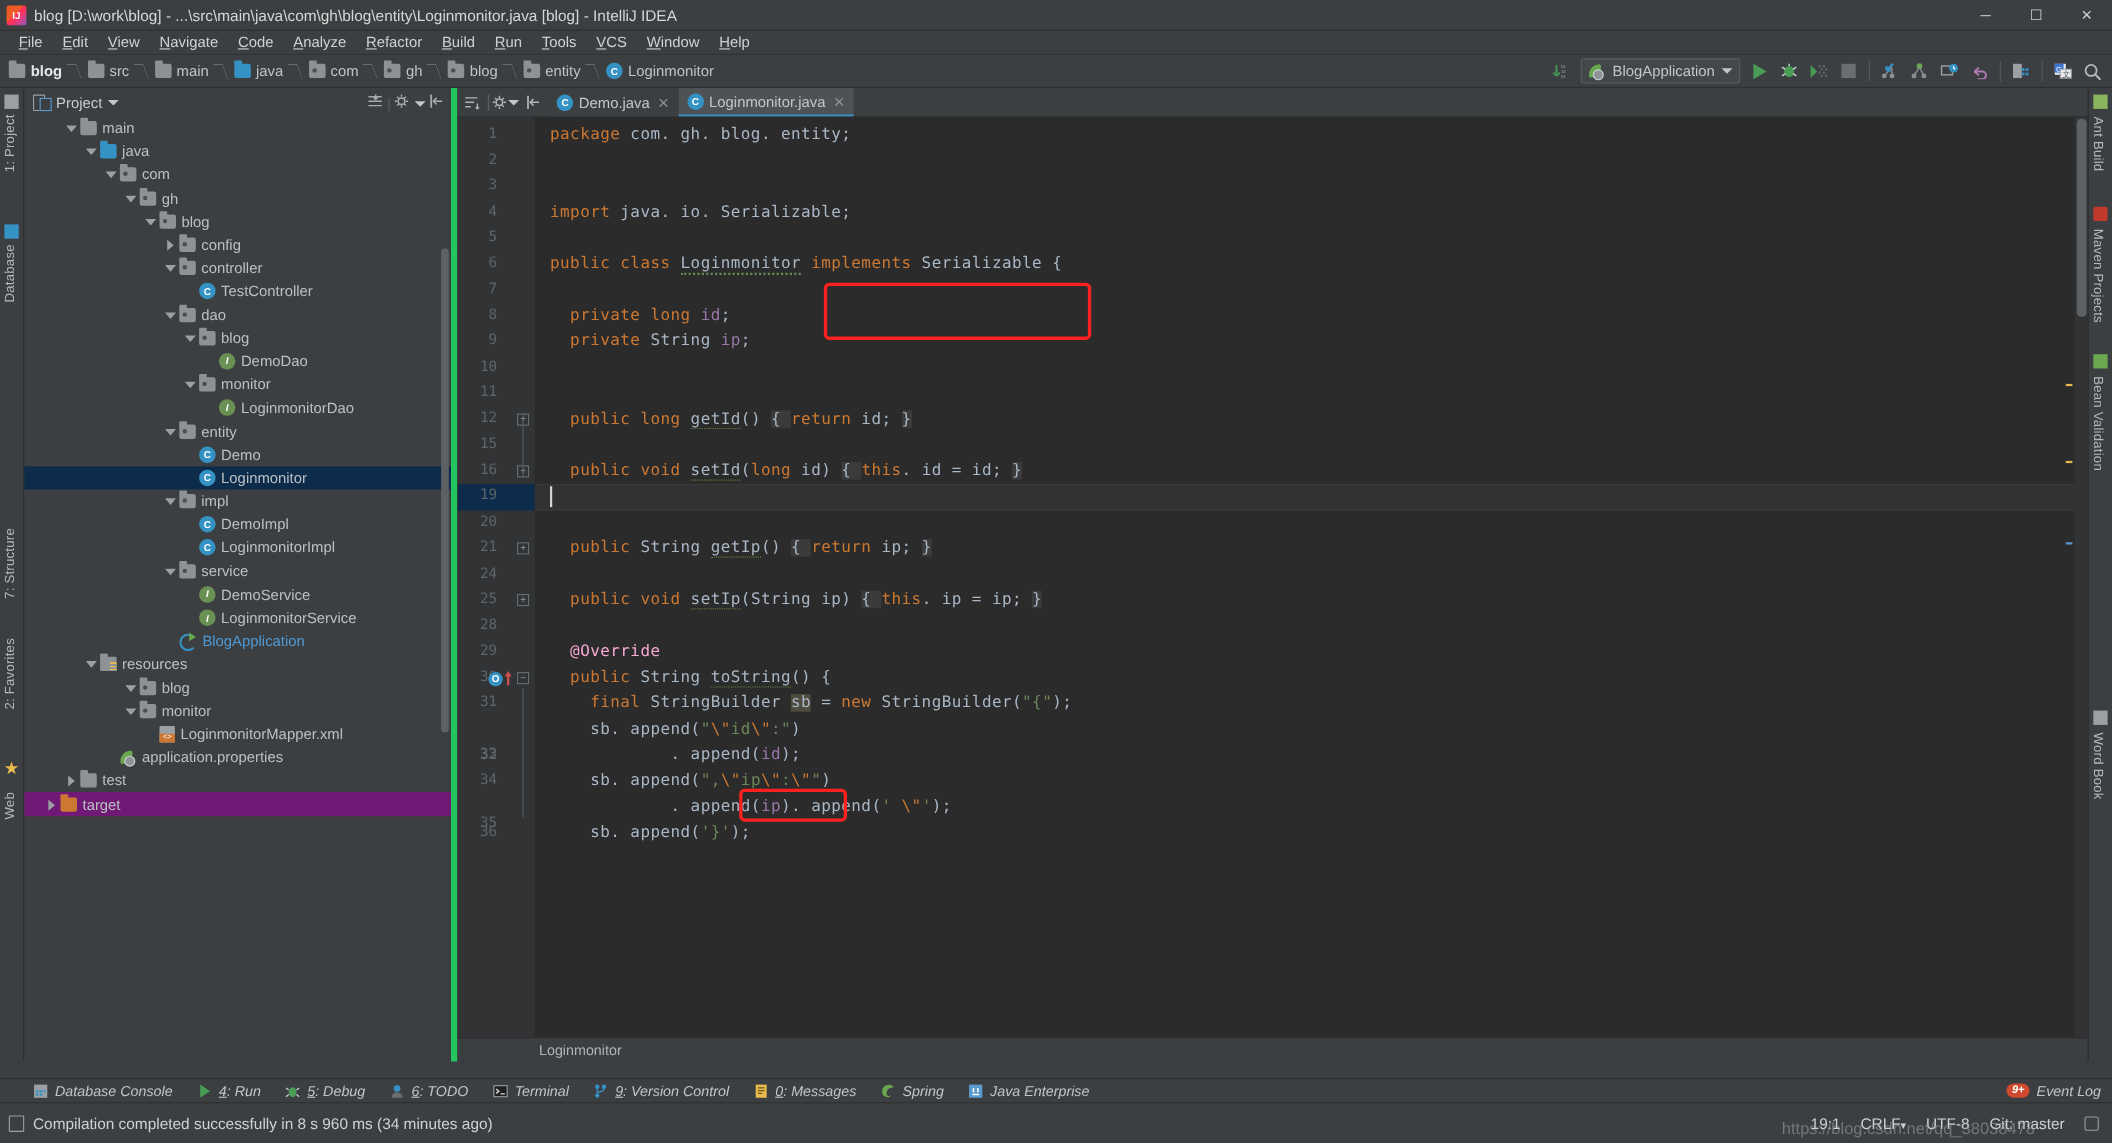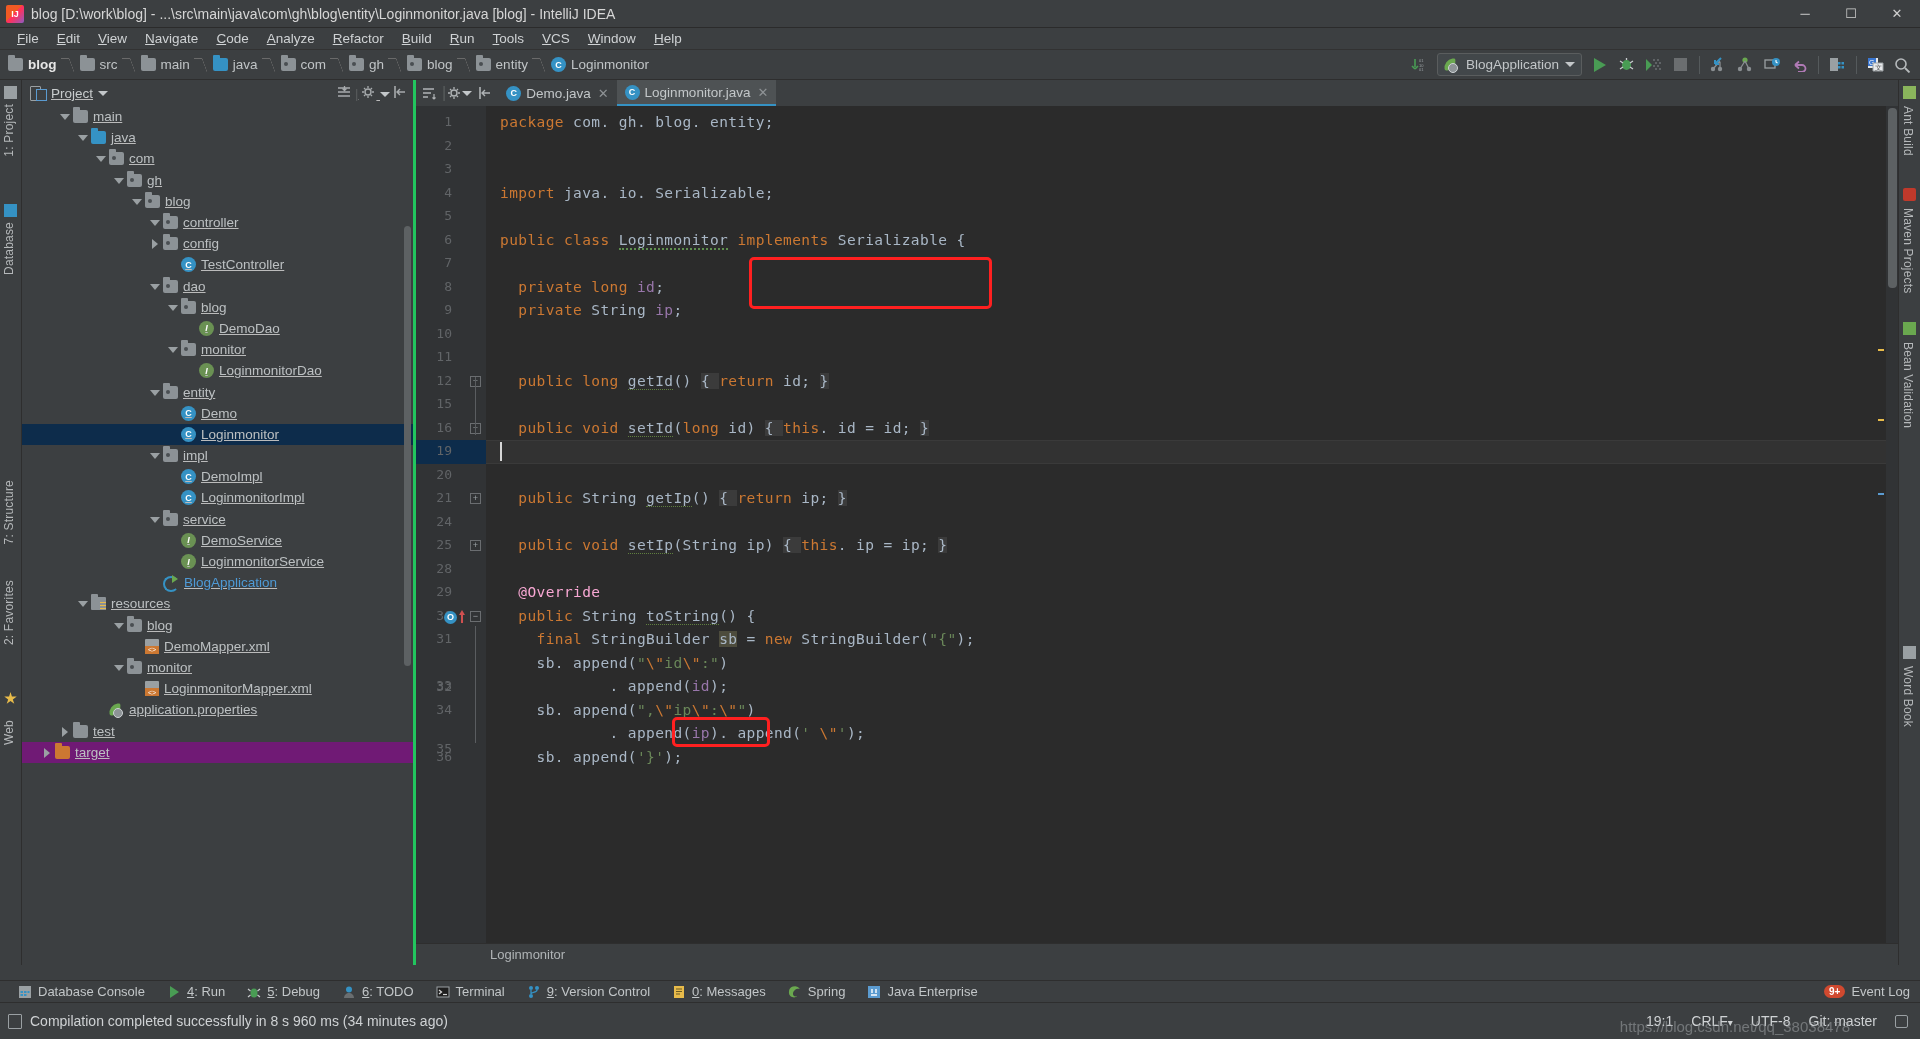--- a/index.html
+++ b/index.html
@@ -80,21 +80,21 @@
   .leftstrip, .rightstrip { width:22px; background:#3c3f41; position:relative; flex:none; }
   .leftstrip { border-right:1px solid #2e2e2e; }
   .rightstrip { border-left:1px solid #2e2e2e; }
   .vtab { position:absolute; left:2px; writing-mode:vertical-rl; font-size:12px; color:#b5b8ba;
      white-space:nowrap; letter-spacing:.2px; }
   .vtab.rot180 { writing-mode:vertical-rl; transform:rotate(180deg); }
   .vsq { position:absolute; left:4px; width:13px; height:13px; }
 
   
   .project { width:394px; background:#3c3f41; display:flex; flex-direction:column; flex:none;
-     border-right:3px solid #22c55e;text-decoration:underline; }
+     border-right:6px solid #22c55e; }
   .project-head { height:26px; display:flex; align-items:center; padding:0 4px 0 8px; }
   .ph-icon { width:15px; height:14px; margin-right:6px; position:relative; }
   .ph-icon:before{ content:""; position:absolute; left:0; top:0; width:9px; height:13px;
      border:1.5px solid #9aa0a3; border-radius:1px; }
   .ph-icon:after{ content:""; position:absolute; left:6px; top:3px; width:9px; height:10px;
      border:1.5px solid #5b9bd0; background:#3c3f41; }
   .ph-title { font-size:13.5px; color:#c8cccd; margin-right:5px; }
   .ph-tools { margin-left:auto; display:flex; align-items:center; gap:3px; padding-right:2px; }
   .ph-tools span { font-size:13px; color:#a7abad; }
 
@@ -167,21 +167,21 @@
 
   .edscroll { position:absolute; right:0; top:0; width:12px; bottom:0; background:#313335; }
   .edscroll .thumb { position:absolute; right:1px; width:9px; background:#5d6163; border-radius:4px; }
   .markstripe { position:absolute; right:13px; width:6px; height:2px; }
 
   .breadbar { height:22px; background:#3c3f41; display:flex; align-items:center;
      padding-left:74px; font-size:13px; color:#b0b4b6; border-top:1px solid #2e2e2e; }
 
   
   .bottombar { position:absolute; left:0; right:0; bottom:37px; height:22px; background:#3c3f41;
-     display:flex; align-items:center; padding-left:18px; border-top:1px solid #2e2e2e; }
+     display:flex; align-items:center; padding-left:30px; border-top:1px solid #2e2e2e;font-style:italic; }
   .bbtn { display:flex; align-items:center; font-size:13px; color:#c2c6c8; margin-right:22px; white-space:nowrap; }
   .bbtn .gi { width:15px; height:14px; margin-right:5px; flex:none; }
   .bbtn u { text-decoration:underline; }
   .ev-log { margin-left:auto; display:flex; align-items:center; padding-right:10px; }
   .badge { background:#d0492f; color:#fff; font-size:10px; font-weight:bold; border-radius:8px;
      padding:1px 5px; margin-right:6px; }
 
   .statusbar { position:absolute; left:0; right:0; bottom:0; height:37px; background:#3c3f41;
      display:flex; align-items:center; padding-left:8px; border-top:1px solid #2e2e2e; }
   .st-ic { width:14px; height:15px; border:1.5px solid #9aa0a3; border-radius:1px; margin-right:8px; flex:none; }
@@ -434,28 +434,28 @@
             <span class="arrow down"></span>
             <span class="ic folder pkg"></span>
             <span>gh</span>
           </div>
           <div class="trow" style="padding-left: 108px;">
             <span class="arrow down"></span>
             <span class="ic folder pkg"></span>
             <span>blog</span>
           </div>
           <div class="trow" style="padding-left: 126px;">
+            <span class="arrow right"></span>
+            <span class="ic folder pkg"></span>
+            <span>config</span>
+          </div>
+          <div class="trow" style="padding-left: 126px;">
             <span class="arrow down"></span>
             <span class="ic folder pkg"></span>
             <span>controller</span>
-          </div>
-          <div class="trow" style="padding-left: 126px;">
-            <span class="arrow right"></span>
-            <span class="ic folder pkg"></span>
-            <span>config</span>
           </div>
           <div class="trow" style="padding-left: 144px;">
             <span class="arrow "></span>
             <span class="cls-ic">C</span>
             <span>TestController</span>
           </div>
           <div class="trow" style="padding-left: 126px;">
             <span class="arrow down"></span>
             <span class="ic folder pkg"></span>
             <span>dao</span>
@@ -532,25 +532,20 @@
           </div>
           <div class="trow" style="padding-left: 54px;">
             <span class="arrow down"></span>
             <span class="res-ic"></span>
             <span>resources</span>
           </div>
           <div class="trow" style="padding-left: 90px;">
             <span class="arrow down"></span>
             <span class="ic folder pkg"></span>
             <span>blog</span>
-          </div>
-          <div class="trow" style="padding-left: 108px;">
-            <span class="arrow "></span>
-            <span class="xml-ic"></span>
-            <span>DemoMapper.xml</span>
           </div>
           <div class="trow" style="padding-left: 90px;">
             <span class="arrow down"></span>
             <span class="ic folder pkg"></span>
             <span>monitor</span>
           </div>
           <div class="trow" style="padding-left: 108px;">
             <span class="arrow "></span>
             <span class="xml-ic"></span>
             <span>LoginmonitorMapper.xml</span>

